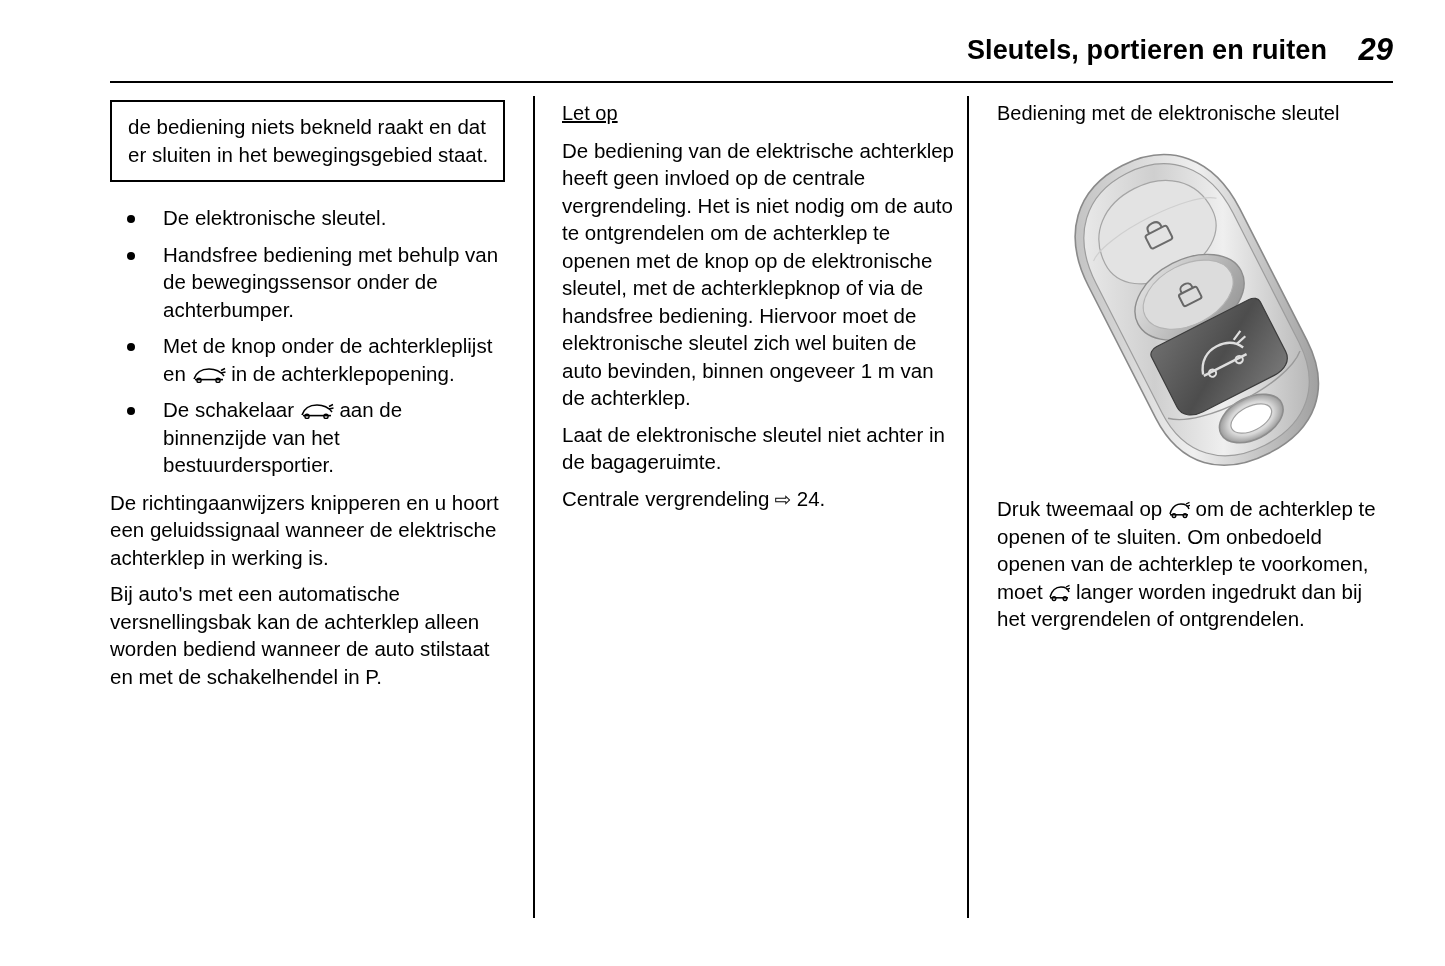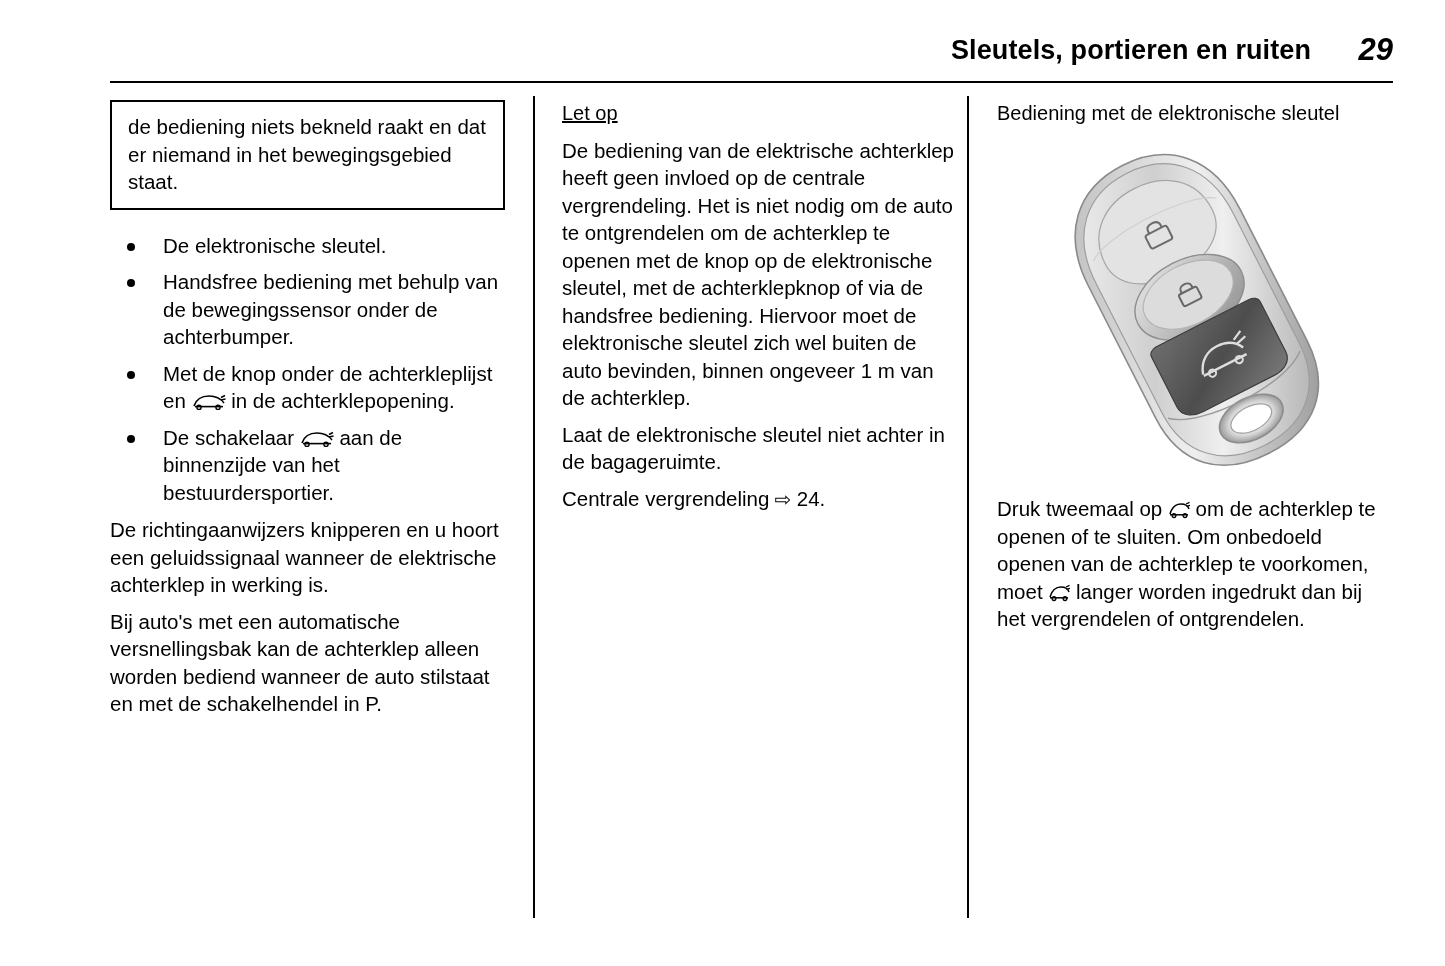--- a/index.html
+++ b/index.html
@@ -30,21 +30,21 @@
     height: 50px;
     display: flex;
     align-items: flex-start;
     justify-content: flex-end;
   }
   .header-title {
     font-size: 27px;
     font-weight: bold;
     letter-spacing: 0.1px;
     line-height: 32px;
-    margin-right: 34px;
+    margin-right: 18px;
     white-space: nowrap;
   }
   .header-pagenum {
     font-size: 31px;
     font-weight: bold;
     line-height: 32px;
     min-width: 48px;
     text-align: right;
     font-style: italic;
   }
@@ -163,21 +163,21 @@
     <div class="header-pagenum">29</div>
   </div>
   <div class="header-rule"></div>
 
   <div class="vrule" id="vrule1"></div>
   <div class="vrule" id="vrule2"></div>
 
   <div class="col" id="col1">
 
     <div class="boxnote">
-      <p>de bediening niets bekneld raakt en dat er niemand in het bewegingsgebied staat.</p>
+      <p>de bediening niets bekneld raakt en dat er sluiten in het bewegingsgebied staat.</p>
     </div>
 
 
     <ul class="bullets">
       <li>
         <span>De elektronische sleutel.</span>
       </li>
       <li>
         <span>Handsfree bediening met behulp van de bewegingssensor onder de achterbumper.</span>
       </li>

